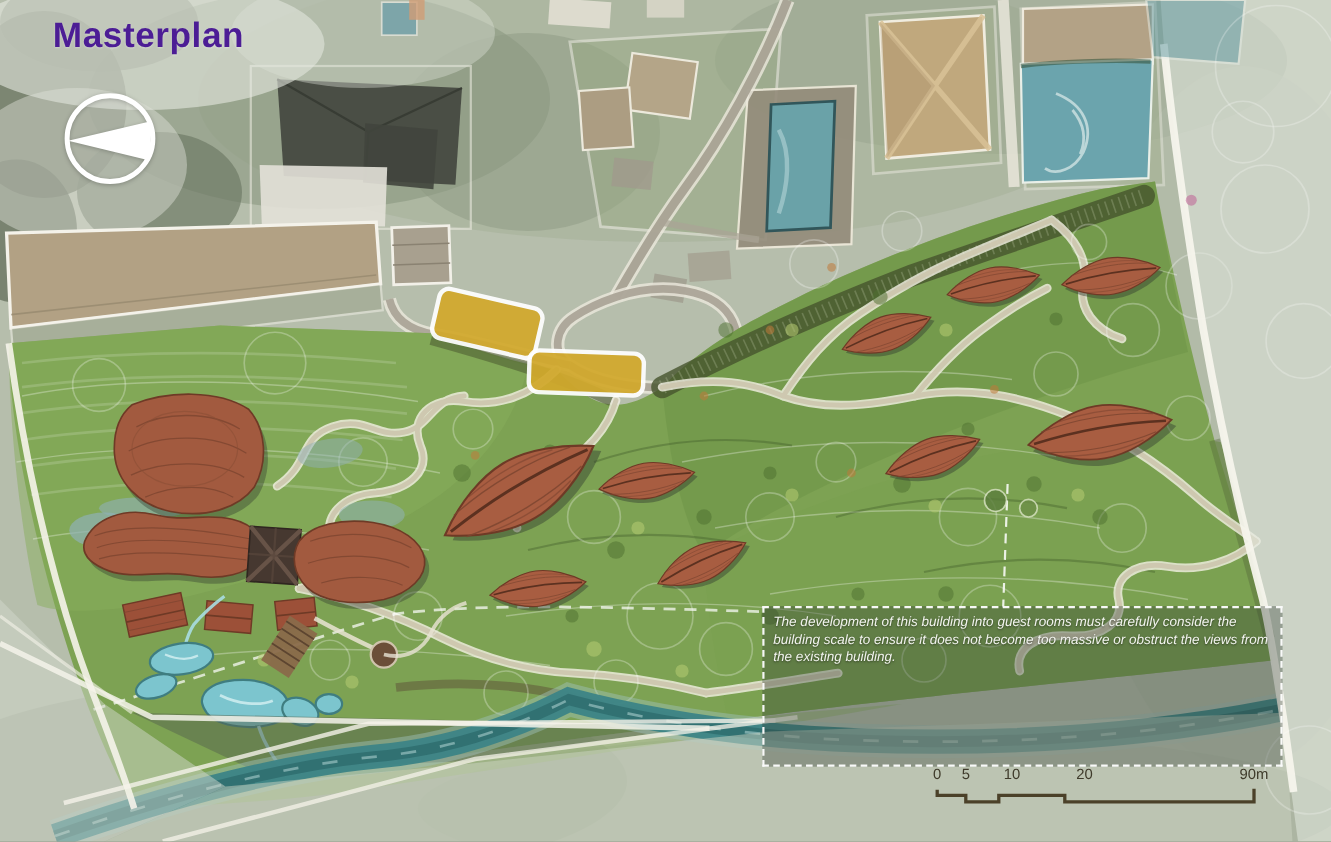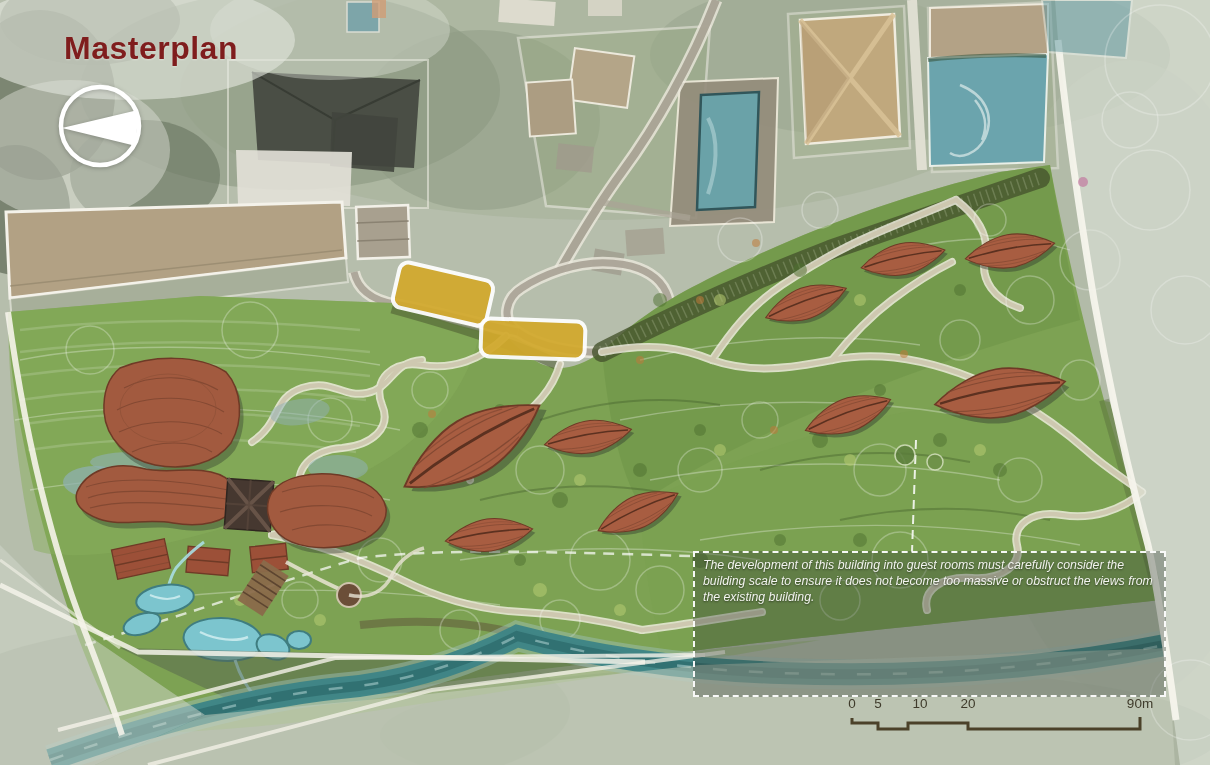--- a/index.html
+++ b/index.html
@@ -3,22 +3,22 @@
 <meta charset="utf-8">
 <style>
   html,body{margin:0;padding:0;background:#9aa392;}
   .stage{
     position:relative;width:1210px;height:765px;overflow:hidden;
     font-family:"Liberation Sans","DejaVu Sans",sans-serif;
     background:#b6beac;
   }
   .map-svg{position:absolute;left:0;top:0;}
   .page-title{
-    position:absolute;left:48px;top:14px;margin:16px;
-    font-size:32px;font-weight:bold;color:#7f1d1d;letter-spacing:.5px;
+    position:absolute;left:48px;top:14px;margin:0;
+    font-size:32px;font-weight:bold;color:#4c1d95;letter-spacing:.5px;
     text-shadow:0 1px 2px rgba(255,255,255,.35);
     text-align:center;
   }
   .compass{position:absolute;left:50px;top:76px;width:100px;height:100px;
     filter:drop-shadow(0 1px 2px rgba(0,0,0,.25));}
   .note-box{
     position:absolute;left:693px;top:551px;width:473px;height:146px;
     box-sizing:border-box;border:2.5px dashed rgba(255,255,255,.95);
     background:rgba(48,58,50,.34);
     padding:4px 10px 4px 8px;overflow:hidden;
@@ -429,20 +429,20 @@
 </svg>
 
 <div class="note-box">
   <p>The development of this building into guest rooms must carefully consider the building scale to ensure it does not become too massive or obstruct the views from the existing building.</p>
 </div>
 
 <div class="scale-bar">
   <span class="lbl" style="left:14px">0</span>
   <span class="lbl" style="left:40px">5</span>
   <span class="lbl" style="left:82px">10</span>
-  <span class="lbl" style="left:130px">20</span>
+  <span class="lbl" style="left:148px">20</span>
   <span class="lbl" style="left:302px">90m</span>
   <svg width="332" height="44" viewBox="0 0 332 44">
     <polyline points="14,22 14,27 40,27 40,33 70,33 70,27 130,27 130,33 302,33 302,21" fill="none" stroke="#4b4129" stroke-width="3"></polyline>
   </svg>
 </div>
 
 </div>
 
 </body></html>

